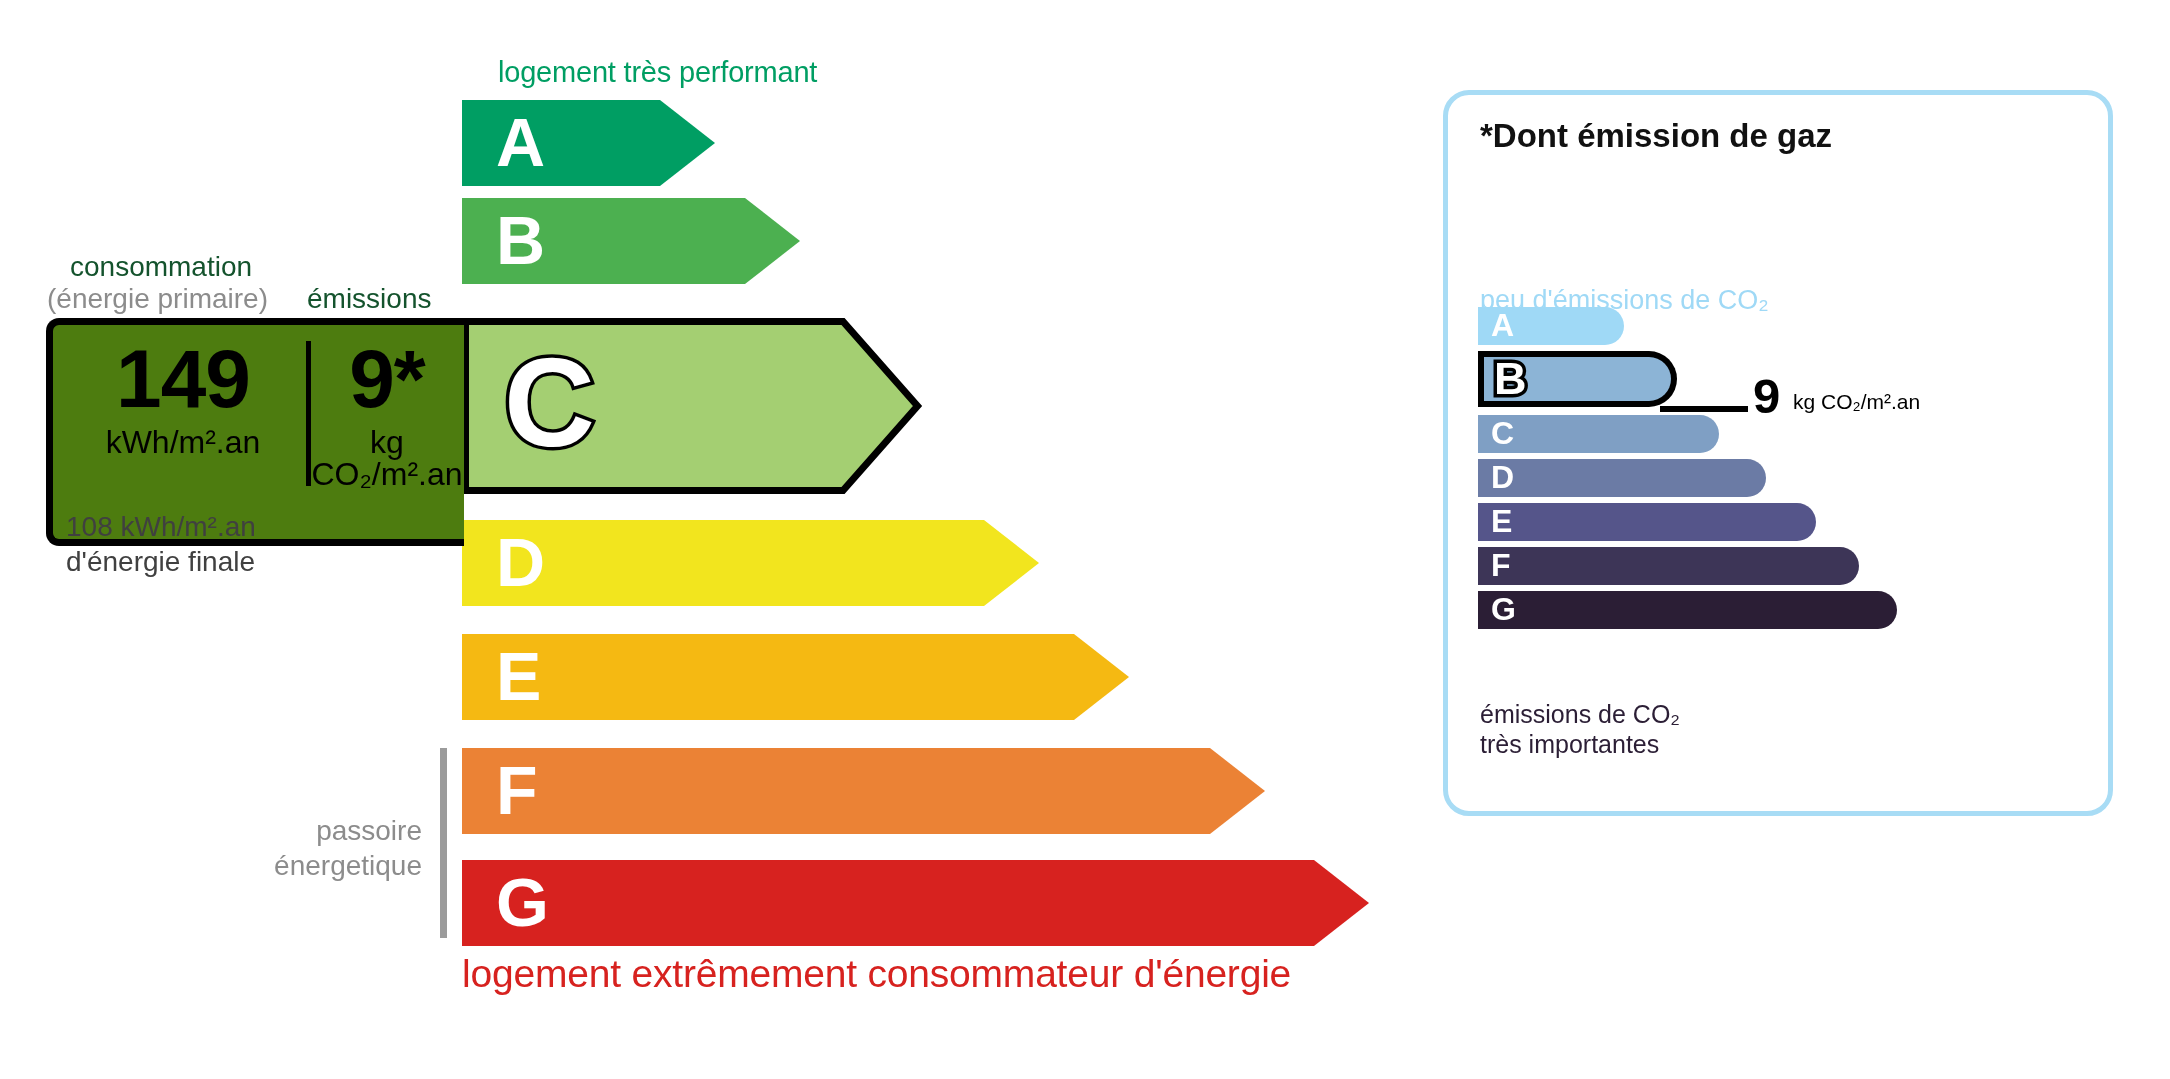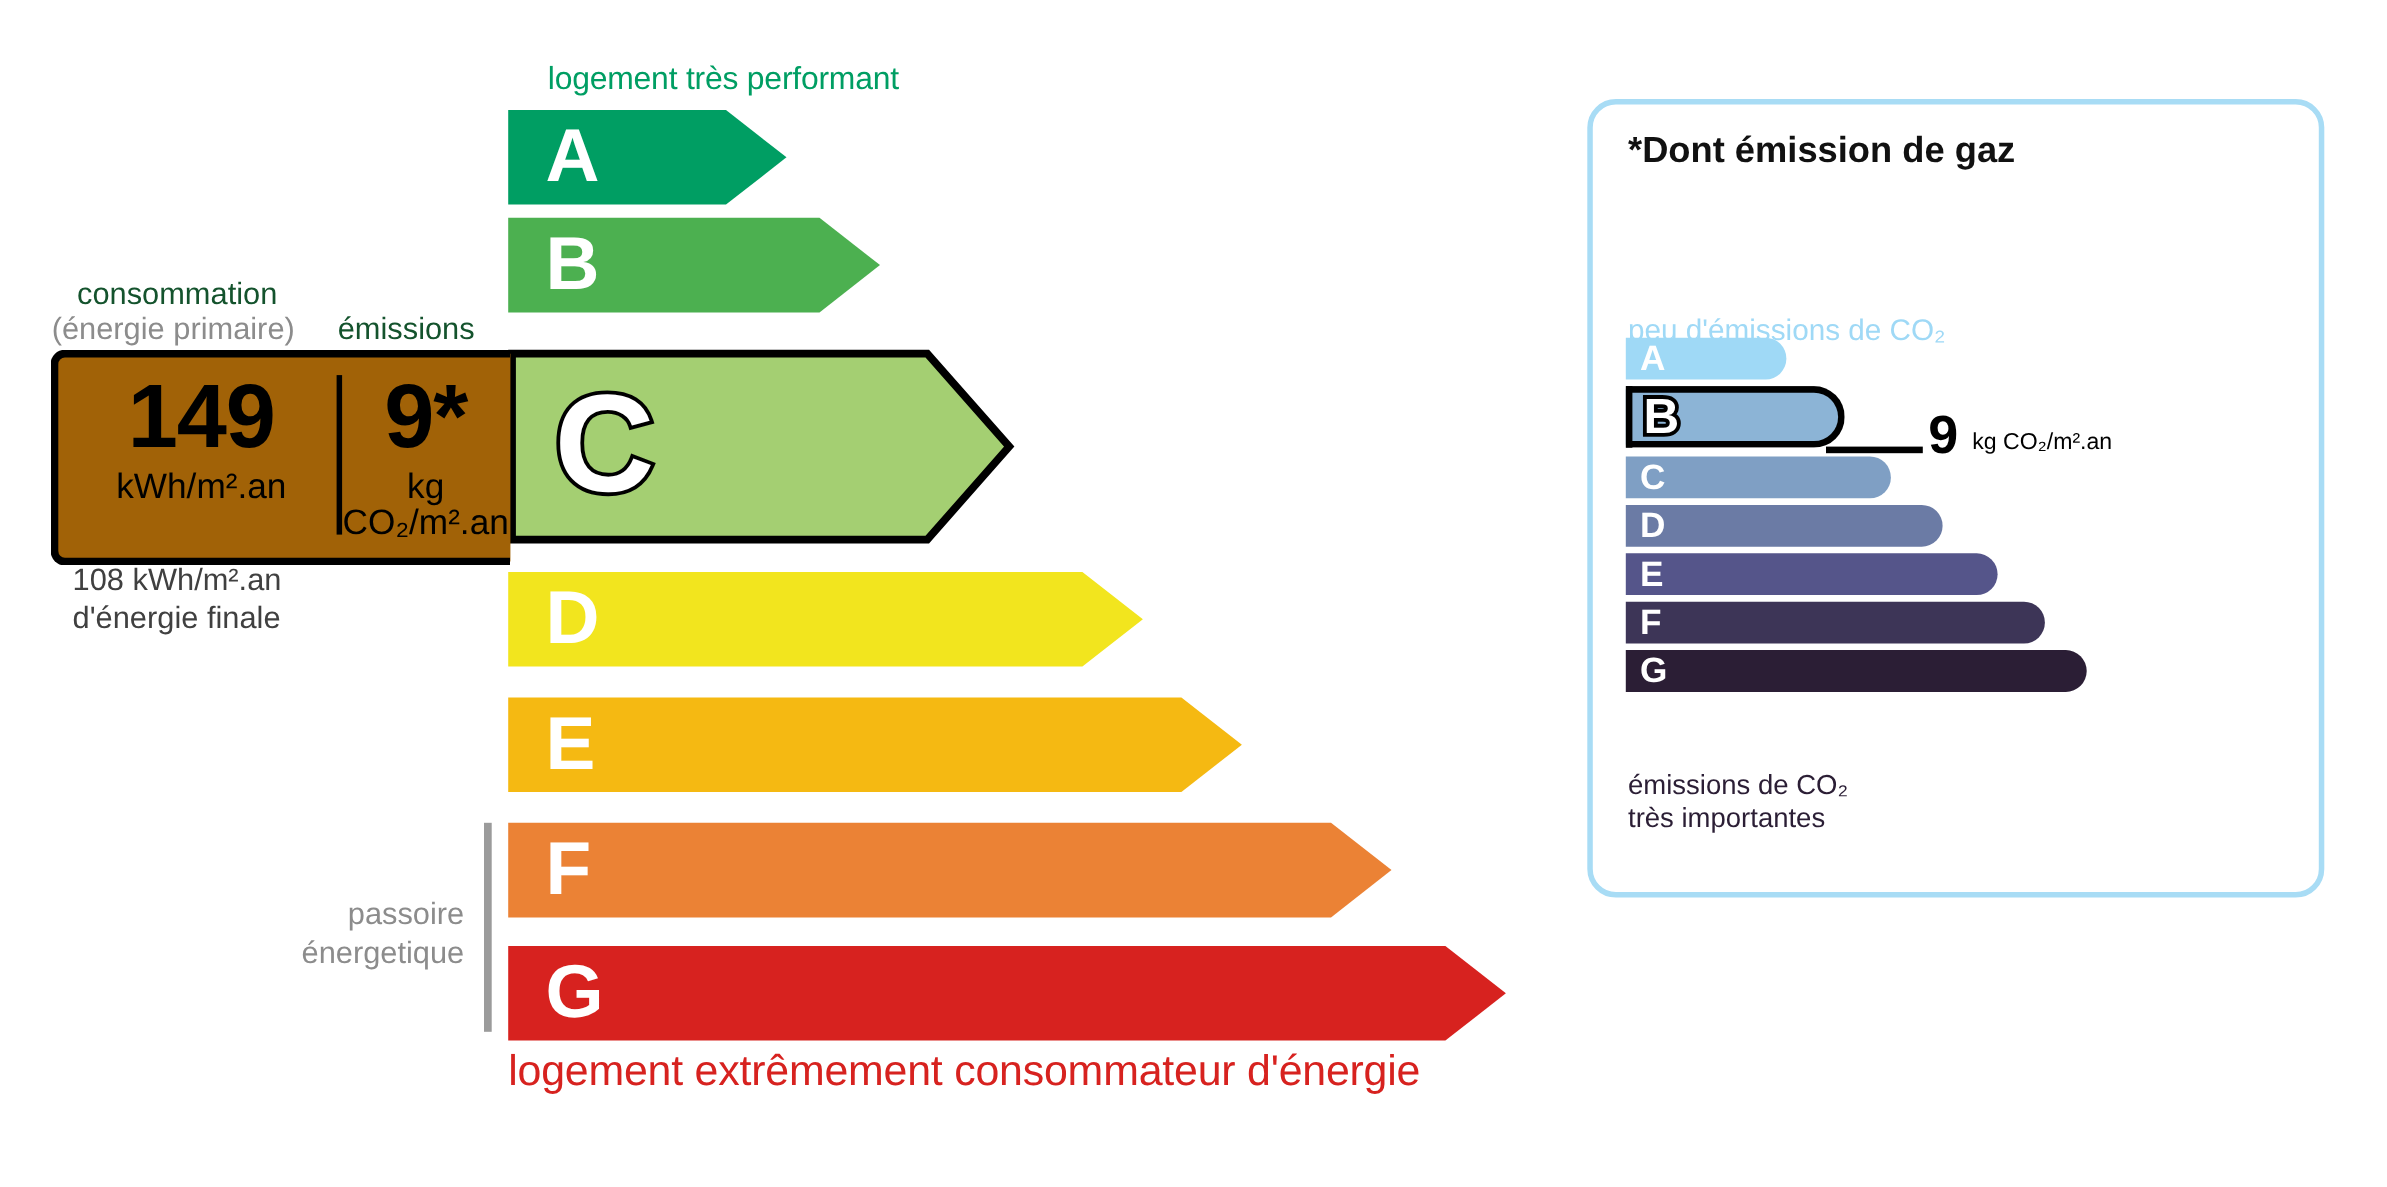--- a/index.html
+++ b/index.html
@@ -37,26 +37,26 @@
     paint-order:stroke fill;
   }
   .band.current{height:176px;}
   .band.current .band-letter{
     font-size:126px;left:42px;
   }
 
   
   #value-box{
     position:absolute;left:46px;top:318px;
-    width:418px;height:196px;
+    width:418px;height:228px;
     border:7px solid #000;
     border-right:none;
     border-radius:13px 0 0 13px;
     box-sizing:border-box;
-    background:#a16207;
+    background:#4d7c0f;
   }
   #value-box .divider{
     position:absolute;left:253px;top:16px;width:5px;height:145px;background:#000;
   }
   .val-cell{position:absolute;top:10px;text-align:center;}
   .val-num{font-size:82px;font-weight:bold;color:#000;line-height:1.08;letter-spacing:-1px;}
   .val-unit{font-size:32px;color:#000;line-height:1;margin-top:2px;}
 
   #cell-conso{left:10px;width:240px;}
   #cell-emis{left:258px;width:152px;}

